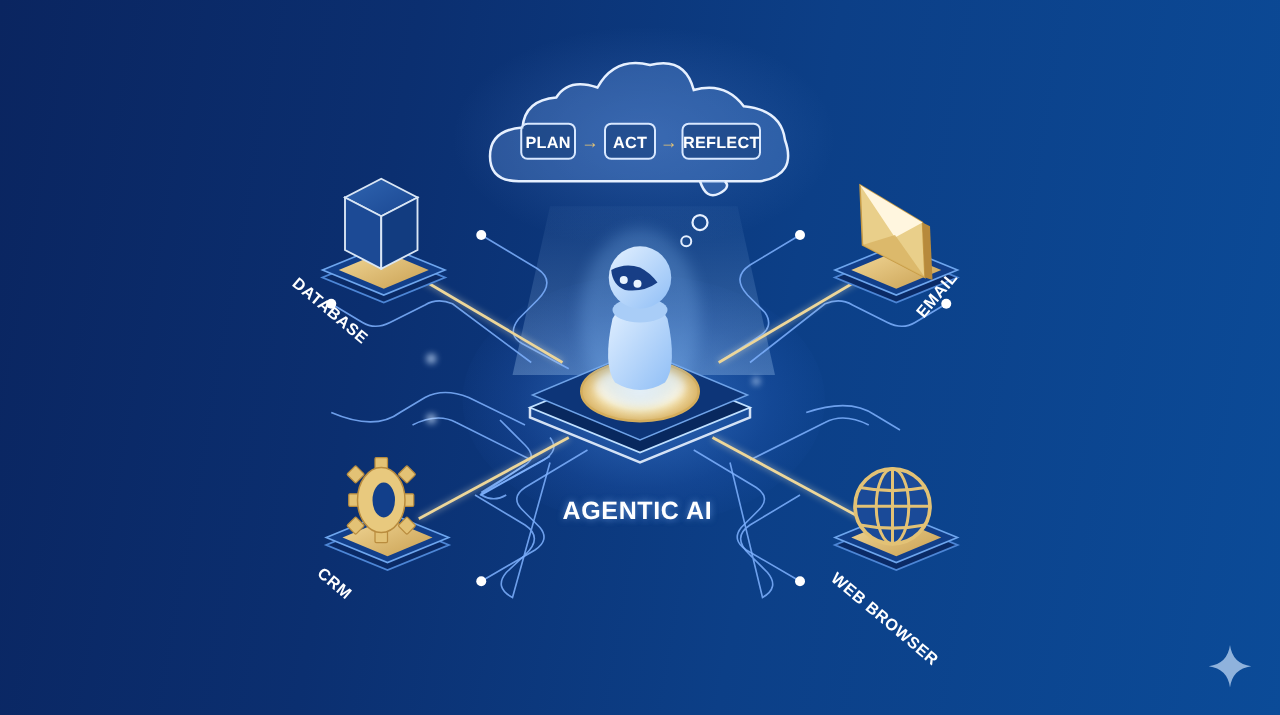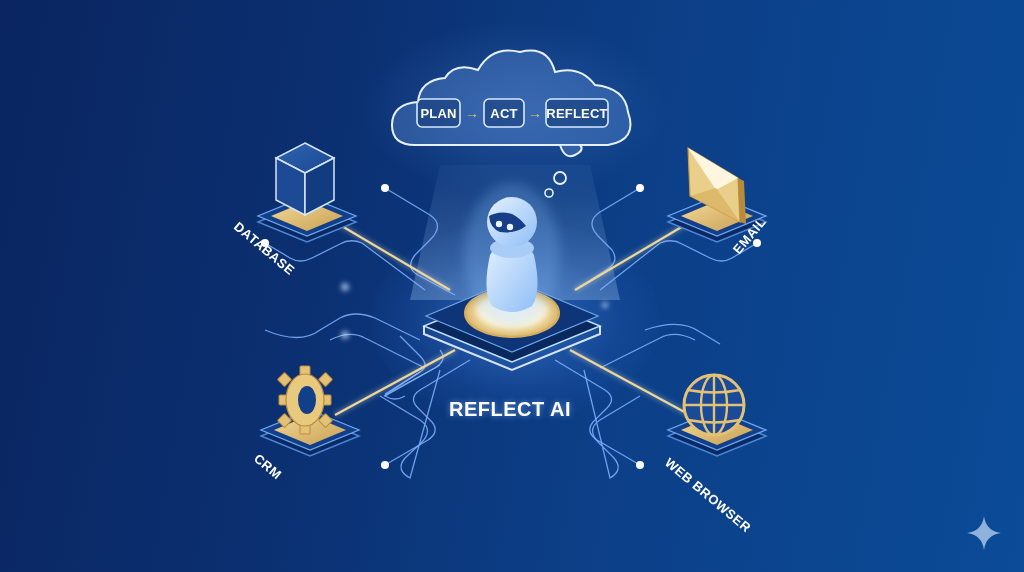--- a/index.html
+++ b/index.html
@@ -205,18 +205,18 @@
           <line x1="0" y1="-30" x2="0" y2="30"></line>
           <line x1="-30" y1="0" x2="30" y2="0"></line>
           <path d="M-26,-15 Q0,-10 26,-15"></path>
           <path d="M-26,15 Q0,20 26,15"></path>
         </g>
       </g>
       <text class="label" font-size="13" x="0" y="0" transform="translate(664,464) rotate(40)">WEB BROWSER</text>
     </g>
   </svg>
 
-  <div class="center-label">REFLECT AI</div>
+  <div class="center-label">AGENTIC AI</div>
 
   <svg class="sparkle" width="38" height="38" viewBox="0 0 38 38">
     <path d="M19,2 Q21,17 36,19 Q21,21 19,36 Q17,21 2,19 Q17,17 19,2 Z" fill="#8fb2dc"></path>
   </svg>
 </div>
 
 </body></html>

